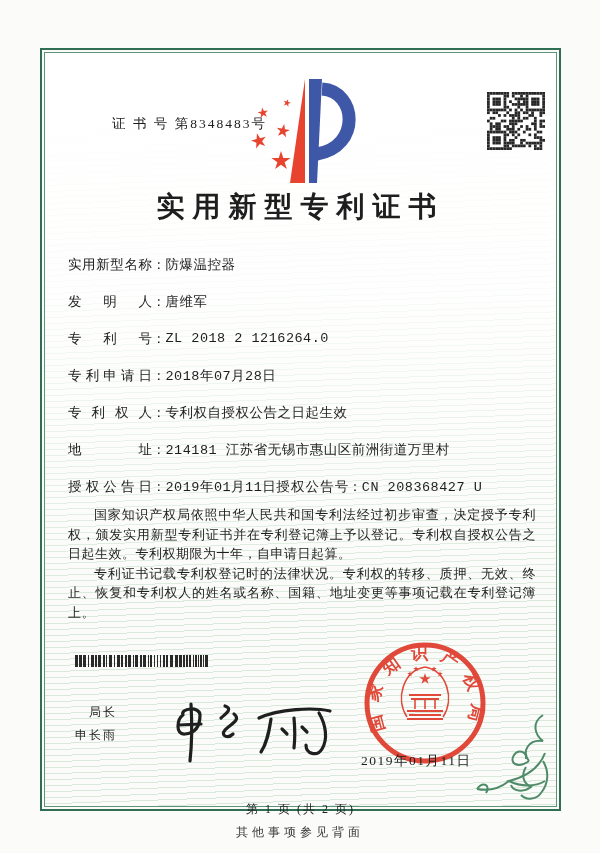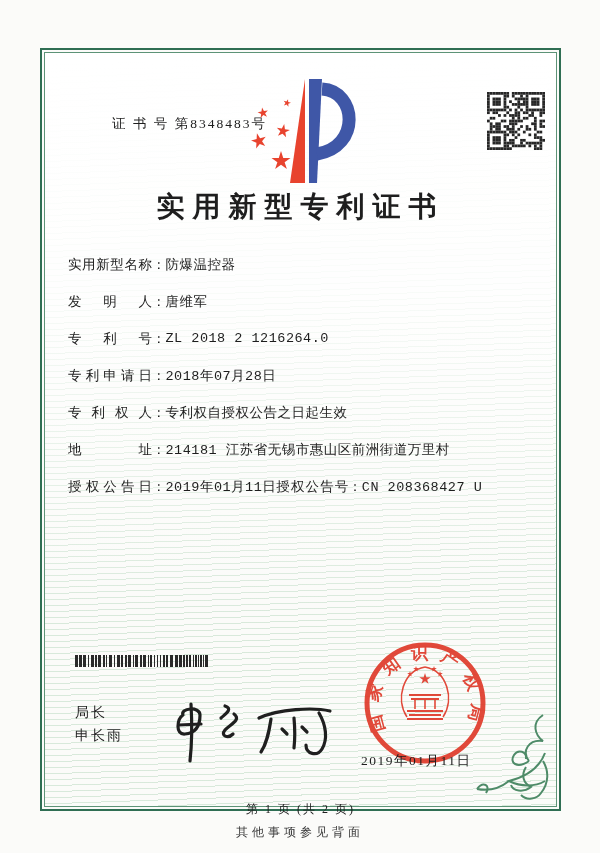--- a/index.html
+++ b/index.html
@@ -28,21 +28,21 @@
   .frow{height:37px;display:flex;align-items:center;white-space:nowrap;font-family:Liberation Mono, monospace;}
   .flabel{display:inline-block;width:84px;text-align:justify;text-align-last:justify;}
   .fvalue{letter-spacing:.5px;}
   .grant-second{}
   .grant-second .flabel{width:72px;}
   .paras{left:23px;top:452px;width:468px;font-size:13px;line-height:19.5px;
          text-align:justify;letter-spacing:.5px;}
   .paras p{margin:0;text-indent:2em;}
   .barcode{left:30px;top:602px;width:152px;height:12px;display:flex;align-items:stretch;}
   .barcode div{background:#2a2a2a;}
-  .director{left:30px;top:648px;font-size:14px;line-height:23px;letter-spacing:2px;}
+  .director{left:30px;top:648px;font-size:12px;line-height:23px;letter-spacing:2px;text-align:right;}
   .signature{left:122px;top:628px;width:188px;height:84px;}
   .seal{left:312px;top:588px;width:136px;height:126px;opacity:.92;}
   .seal-date{left:316px;top:699px;font-size:13.5px;letter-spacing:1.5px;}
   .ornament{right:1px;bottom:1px;width:84px;height:96px;}
   .page-info{left:0;top:740px;width:100%;text-align:center;font-size:12px;letter-spacing:2px;margin-top:8px;}
   .back-note{left:0;top:824px;width:100%;text-align:center;font-size:12px;
              letter-spacing:4px;color:#3a3a3a;}
 </style>
 </head>
 <body>
@@ -342,20 +342,24 @@
           <span class="fvalue">214181 江苏省无锡市惠山区前洲街道万里村</span>
       </div>
       <div class="frow">
         <span class="flabel">授权公告日</span>
           <span>：</span>
           <span class="fvalue">2019年01月11日</span>
         <span class="grant-second"><span class="flabel">授权公告号</span><span>：</span><span class="fvalue">CN 208368427 U</span></span>
       </div>
     </div>
 
+    <div class="abs paras">
+      <p>国家知识产权局依照中华人民共和国专利法经过初步审查，决定授予专利权，颁发实用新型专利证书并在专利登记簿上予以登记。专利权自授权公告之日起生效。专利权期限为十年，自申请日起算。</p>
+      <p>专利证书记载专利权登记时的法律状况。专利权的转移、质押、无效、终止、恢复和专利权人的姓名或名称、国籍、地址变更等事项记载在专利登记簿上。</p>
+    </div>
 
     <div id="barcode" class="abs barcode">
         <div style="width: 3px; margin-right: 1px;"></div>
         <div style="width: 3px; margin-right: 1px;"></div>
         <div style="width: 3px; margin-right: 2px;"></div>
         <div style="width: 1px; margin-right: 2px;"></div>
         <div style="width: 3px; margin-right: 1px;"></div>
         <div style="width: 2px; margin-right: 1px;"></div>
         <div style="width: 3px; margin-right: 2px;"></div>
         <div style="width: 2px; margin-right: 1px;"></div>

